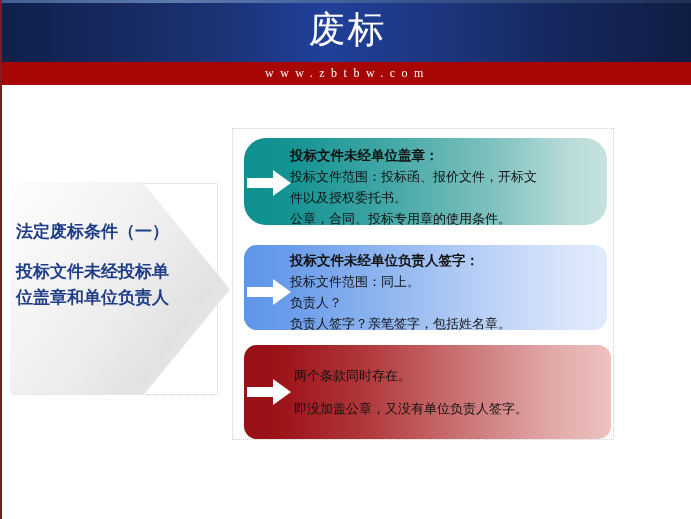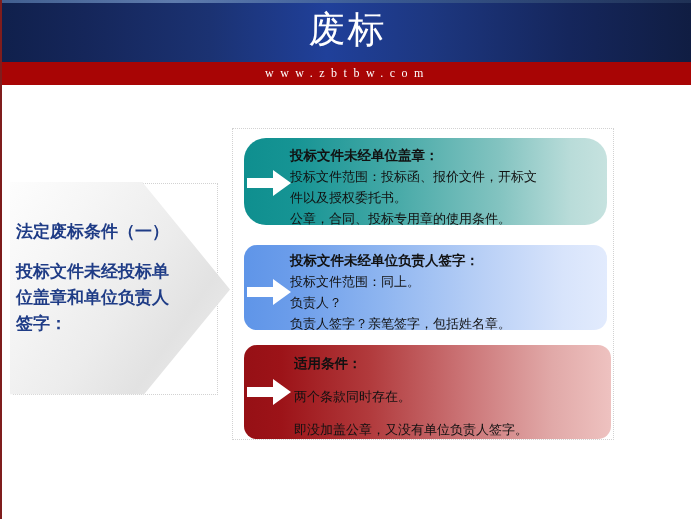--- a/index.html
+++ b/index.html
@@ -235,21 +235,20 @@
 
   <div class="placeholder-left"></div>
   <div class="placeholder-right"></div>
 
   <div class="big-arrow"></div>
   <div class="big-arrow-text">
     <div>法定废标条件（一）</div>
     <div class="line-gap"></div>
     <div>投标文件未经投标单</div>
     <div>位盖章和单位负责人</div>
-    <div>签字：</div>
   </div>
 
   <div class="callout" id="box-teal">
     <span class="arrow-glyph">
       <svg width="44" height="26" viewBox="0 0 44 26" xmlns="http://www.w3.org/2000/svg">
         <path d="M0 8 L26 8 L26 0 L44 13 L26 26 L26 18 L0 18 Z" fill="#ffffff"></path>
       </svg>
     </span>
     <div class="body">
       <div class="ttl">投标文件未经单位盖章：</div>
@@ -273,19 +272,18 @@
     </div>
   </div>
 
   <div class="callout" id="box-red">
     <span class="arrow-glyph">
       <svg width="44" height="26" viewBox="0 0 44 26" xmlns="http://www.w3.org/2000/svg">
         <path d="M0 8 L26 8 L26 0 L44 13 L26 26 L26 18 L0 18 Z" fill="#ffffff"></path>
       </svg>
     </span>
     <div class="body">
-      <div class="ttl">适用条件：</div>
       <div class="txt">两个条款同时存在。</div>
       <div class="txt">即没加盖公章，又没有单位负责人签字。</div>
     </div>
   </div>
 
 </div>
 
 </body></html>

